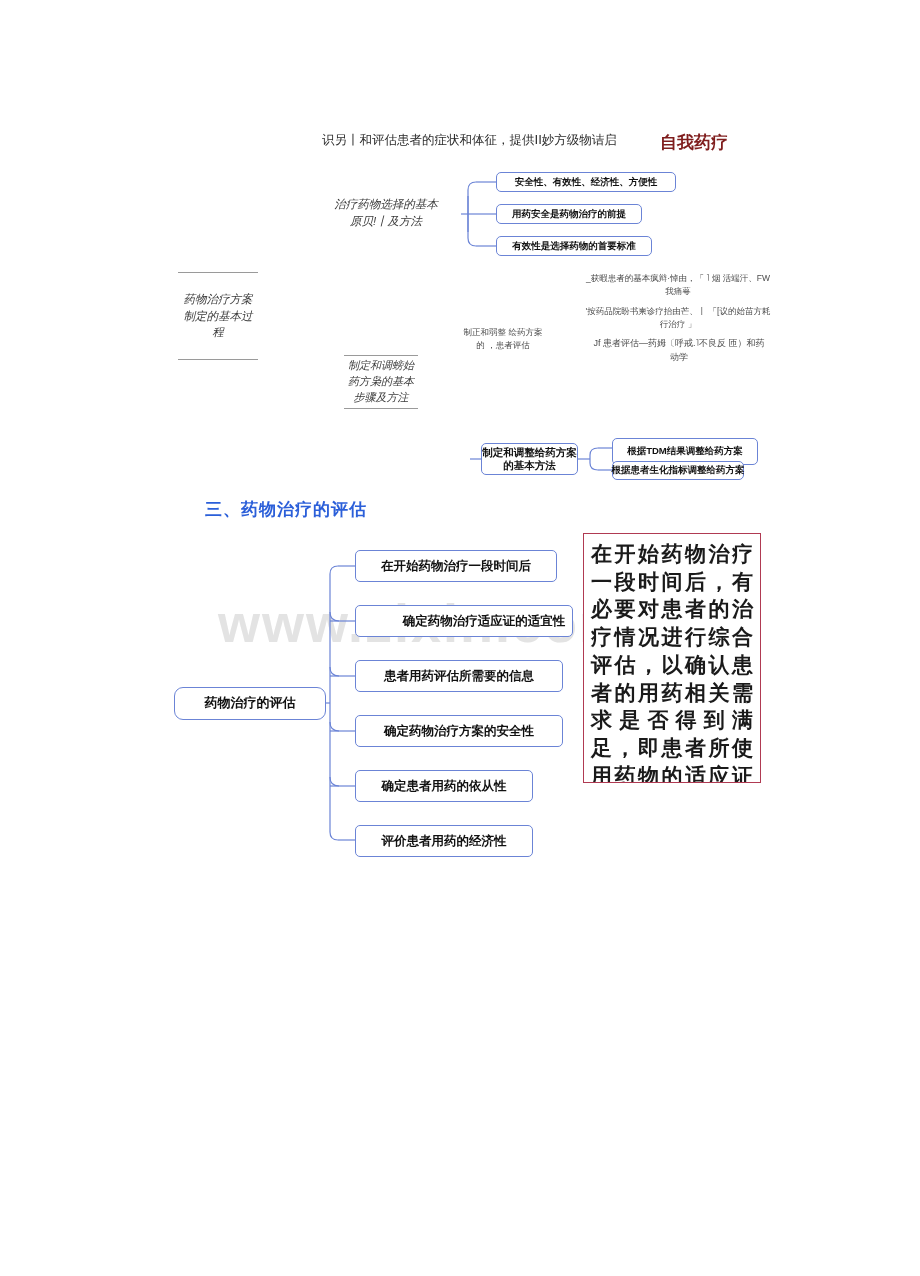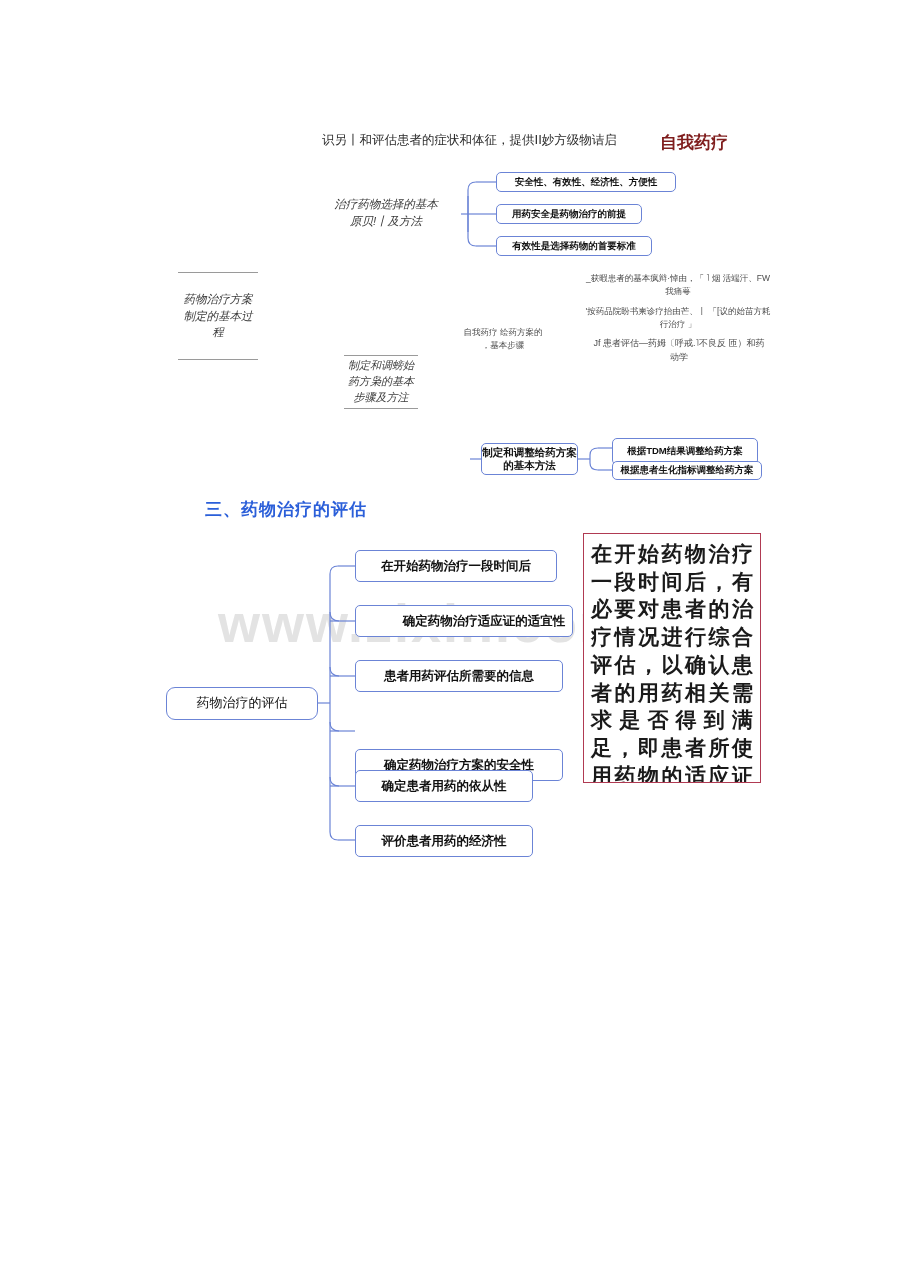--- a/index.html
+++ b/index.html
@@ -48,21 +48,21 @@
     align-items: center;
     justify-content: center;
     text-align: center;
     line-height: 1.15;
     white-space: nowrap;
     z-index: 3;
   }
   .node.small { font-size: 9.5px; font-weight: bold; }
   .node.mid   { font-size: 10.5px; font-weight: bold; }
   .node.big   { font-size: 12.5px; font-weight: bold; }
-  .node.root  { font-size: 13px; font-weight: normal; border-radius: 9px; }
+  .node.root  { font-size: 13px; font-weight: bold; border-radius: 9px; margin-left: 8px; }
 
   
   .plain {
     position: absolute;
     color: #3b3b3b;
     text-align: center;
     line-height: 1.45;
     z-index: 3;
     font-style: italic;
   }
@@ -181,34 +181,34 @@
 <div class="plain" style="left:330px; top:196px; width:112px; font-size:11.5px;">治疗药物选择的基本原贝!丨及方法</div>
 
 <div class="node small" style="left:496px; top:172px; width:180px; height:20px;">安全性、有效性、经济性、方便性</div>
 <div class="node small" style="left:496px; top:204px; width:146px; height:20px;">用药安全是药物治疗的前提</div>
 <div class="node small" style="left:496px; top:236px; width:156px; height:20px;">有效性是选择药物的首要标准</div>
 
 <div class="plain underlined" style="left:178px; top:272px; width:80px; font-size:11.5px; padding:18px 0;">药物治疗方案制定的基本过程</div>
 
 <div class="plain underlined" style="left:344px; top:355px; width:74px; font-size:11px; padding:2px 0;">制定和调螃始药方枭的基本步骤及方注</div>
 
-<div class="noise" style="left:462px; top:326px; width:82px;">自我药疗 绘药方案的  ，基本步骤</div>
+<div class="noise" style="left:462px; top:326px; width:82px;">制正和弱整 绘药方案的  ，患者评估</div>
 
 <div class="noise" style="left:585px; top:272px; width:186px;">_获暇患者的基本疯辩·悼由，「 ˥ 烟 活端汗、FW 我痛萼</div>
 <div class="noise" style="left:585px; top:305px; width:186px;">'按药品院盼书柬诊疗抬由芒、丨 「[议的始苗方耗行治疗 」</div>
 <div class="noise" style="left:590px; top:337px; width:178px; font-size:9px;">Jf 患者评估—药姆〔呼戒.˥不良反 匝）和药动学</div>
 
 <div class="node mid" style="left:481px; top:443px; width:97px; height:32px; white-space:normal; line-height:1.25;">制定和调整给药方案的基本方法</div>
 <div class="node small" style="left:612px; top:438px; width:146px; height:27px;">根据TDM结果调整给药方案</div>
-<div class="node small" style="left:612px; top:461px; width:150px; height:19px;">根据患者生化指标调整给药方案</div>
+<div class="node small" style="left:612px; top:461px; width:132px; height:19px;">根据患者生化指标调整给药方案</div>
 
 <div class="section-heading">三、药物治疗的评估</div>
 
 <div class="node root" style="left:166px; top:687px; width:152px; height:33px;">药物治疗的评估</div>
 
 <div class="node big" style="left:355px; top:550px; width:202px; height:32px;">在开始药物治疗一段时间后</div>
 <div class="node big" style="left:355px; top:605px; width:218px; height:32px;padding-left:40px;">确定药物治疗适应证的适宜性</div>
 <div class="node big" style="left:355px; top:660px; width:208px; height:32px;">患者用药评估所需要的信息</div>
-<div class="node big" style="left:355px; top:749px; width:208px; height:32px;">确定药物治疗方案的安全性</div>
+<div class="node big" style="left:355px; top:715px; width:208px; height:32px;">确定药物治疗方案的安全性</div>
 <div class="node big" style="left:355px; top:770px; width:178px; height:32px;">确定患者用药的依从性</div>
 <div class="node big" style="left:355px; top:825px; width:178px; height:32px;">评价患者用药的经济性</div>
 
 <div class="quote-box">在开始药物治疗一段时间后，有必要对患者的治疗情况进行综合评估，以确认患者的用药相关需求是否得到满足，即患者所使用药物的适应证是否合适，药物治疗是否有效、安全，患者是否能够并愿意依从医嘱服用药物</div>
 
 </body></html>

